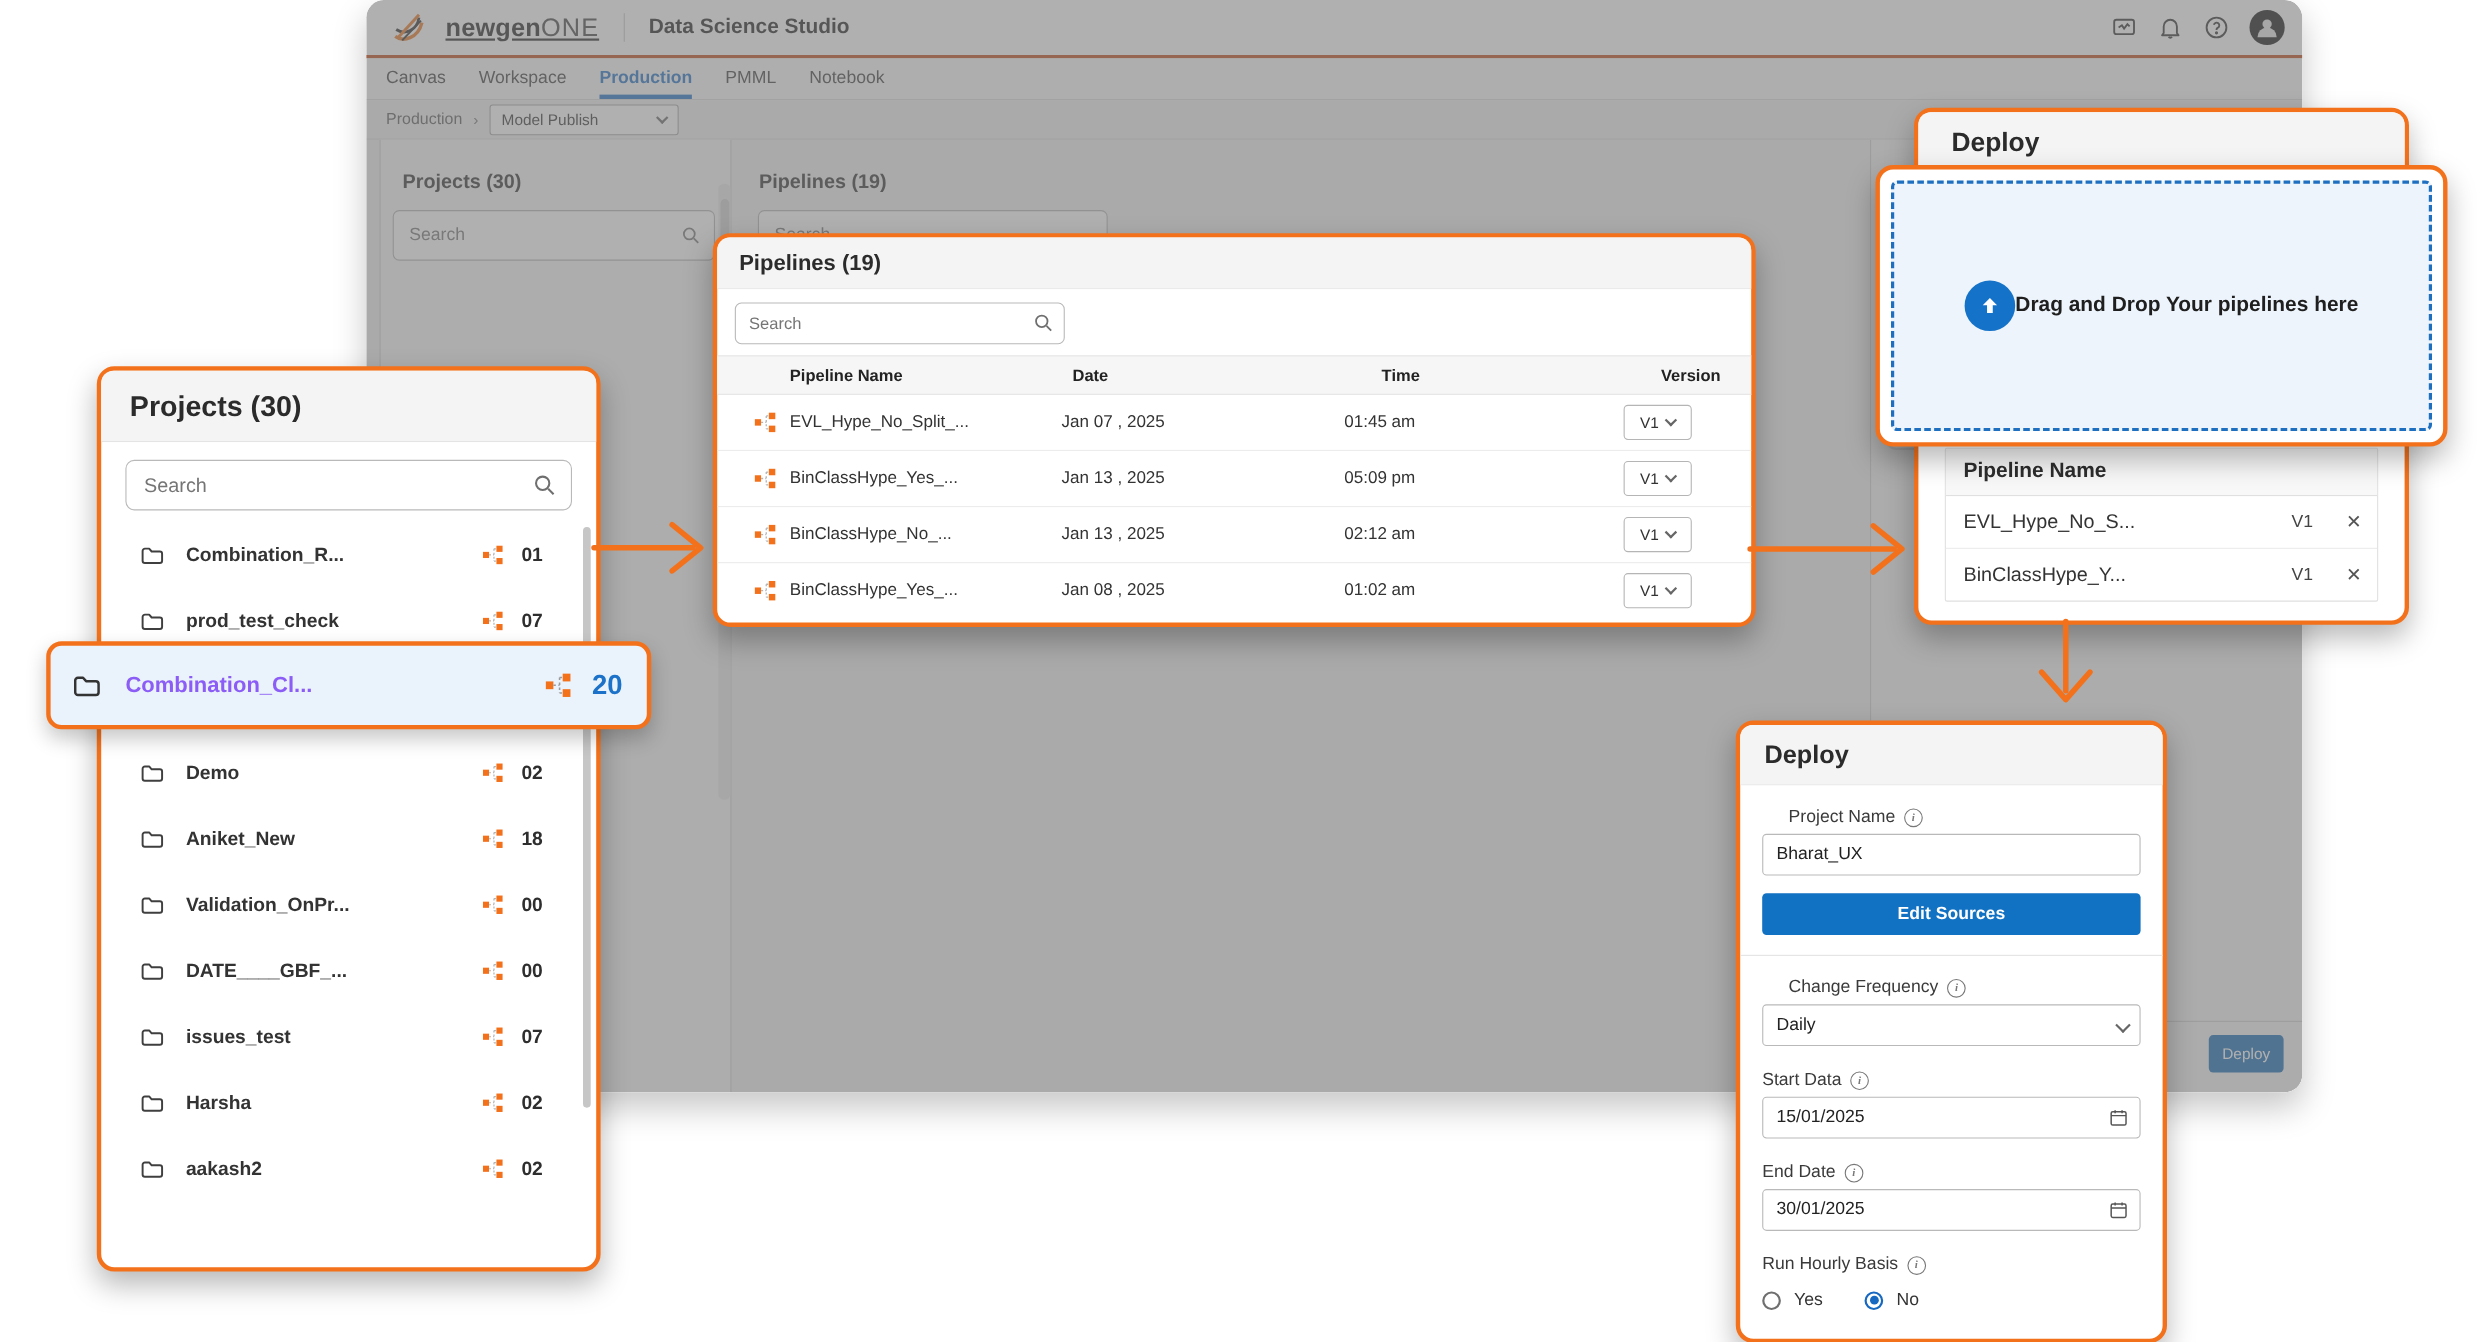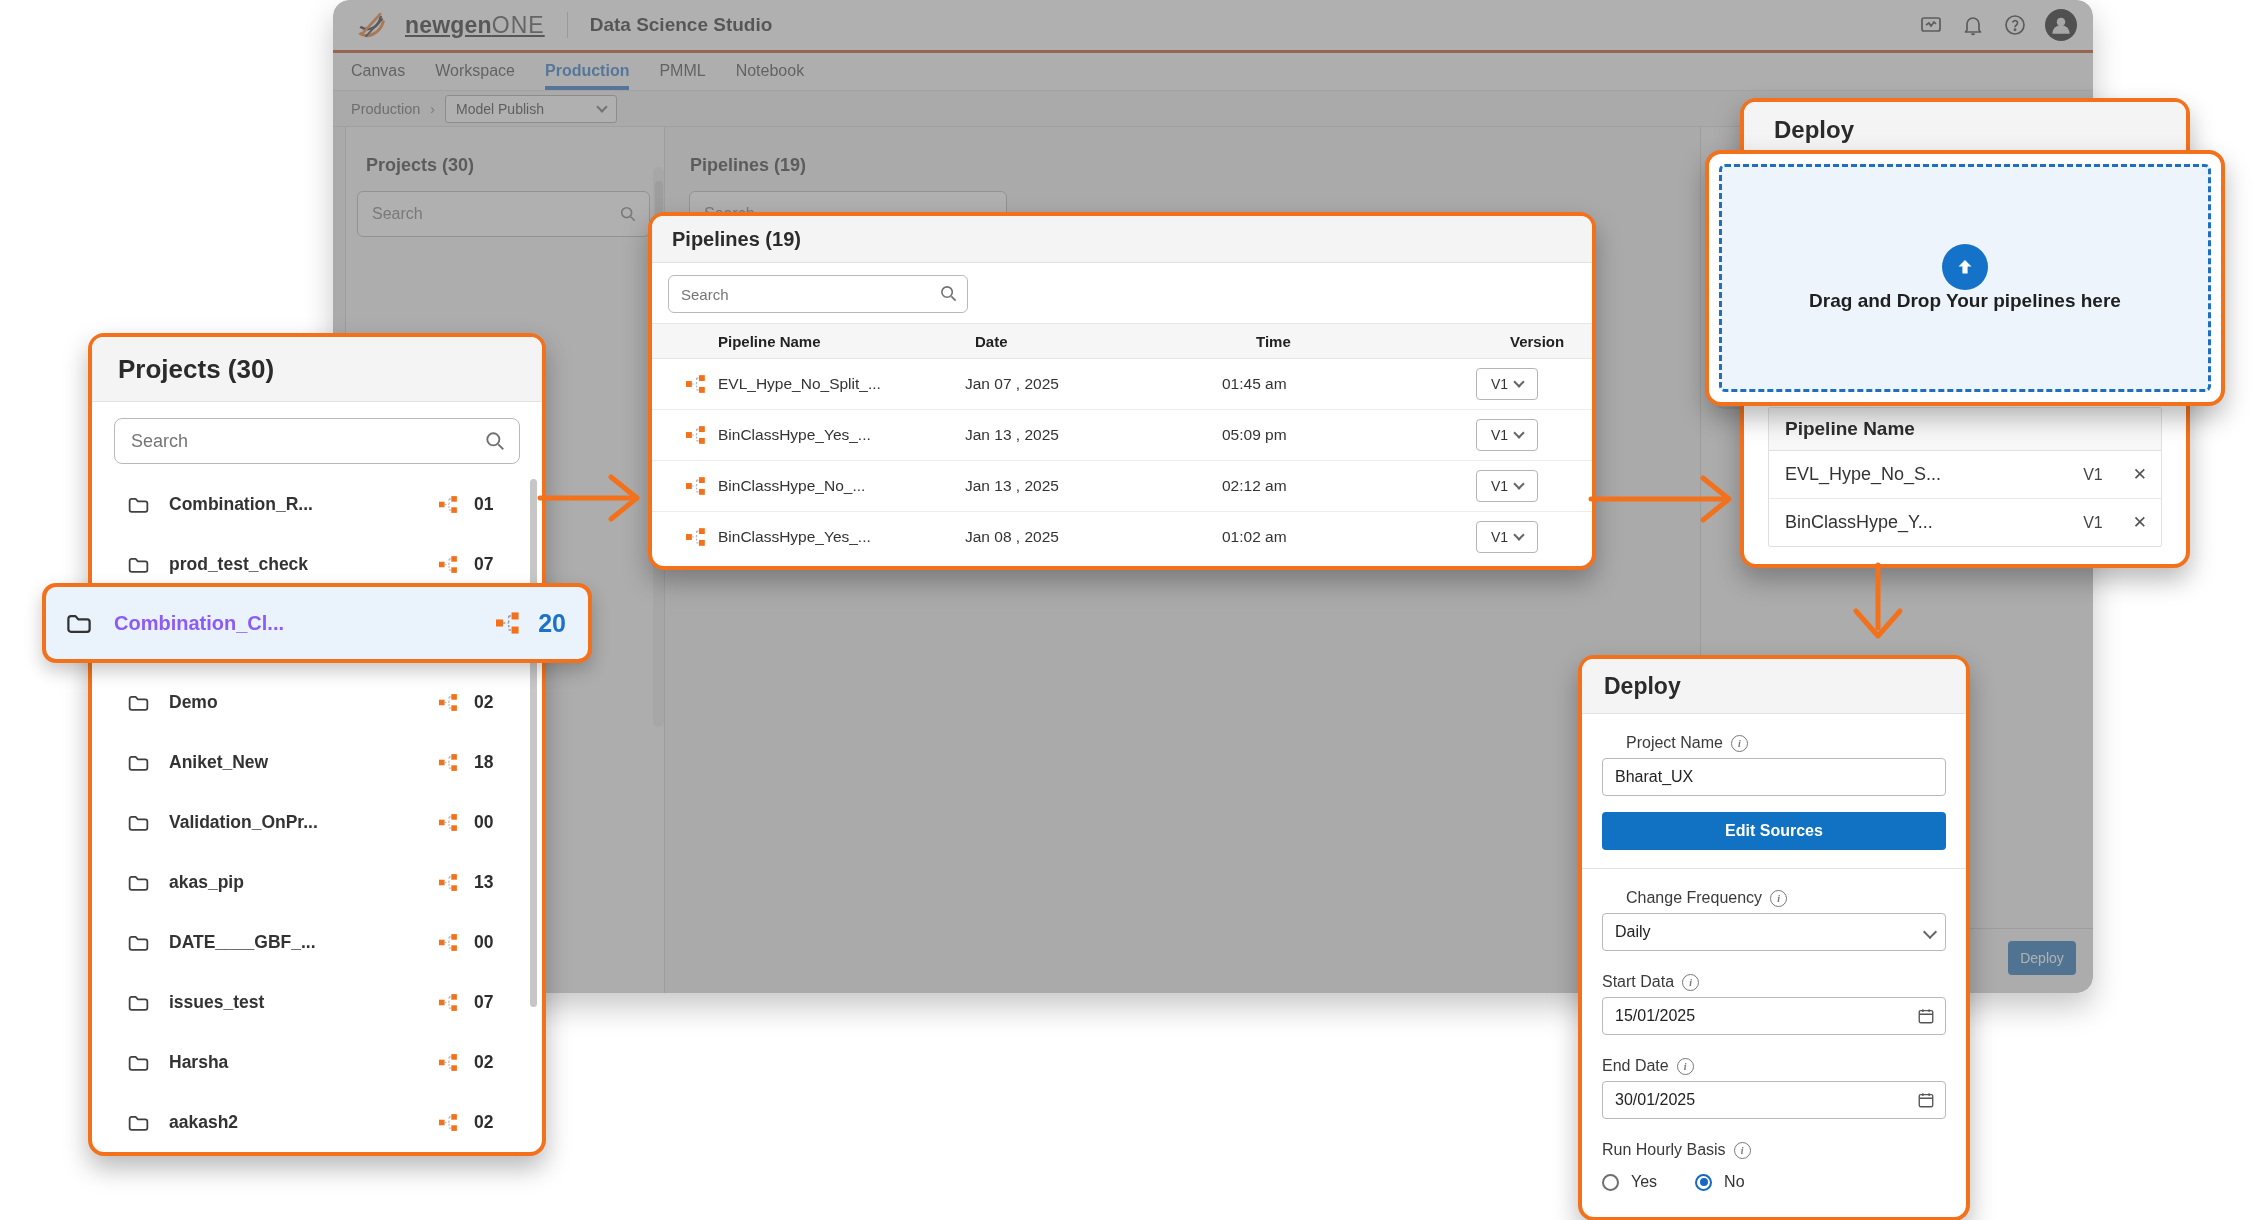--- a/index.html
+++ b/index.html
@@ -114,21 +114,21 @@
   .sp-row{height:47px;display:flex;align-items:center;padding-left:16px;font-size:18px;color:#333;
           border-bottom:1px solid #ebebeb;}
   .sp-row:last-child{border-bottom:0;}
   .sp-row .nm{flex:1;white-space:nowrap;overflow:hidden;}
   .sp-row .vv{font-size:16px;color:#444;margin-right:30px;}
   .x-icon{font-size:17px;color:#555;margin-right:14px;cursor:default;}
   .x-icon::before{content:"\2715";}
 
   .dropzone-popup{left:1705px;top:150px;width:512px;height:248px;z-index:12;}
   .dz-inner{position:absolute;inset:10px;border:3px dashed #1E6FC0;border-radius:6px;background:#EDF4FB;
-            display:flex;flex-direction:column;align-items:center;justify-content:center;}
+            display:flex;flex-direction:row;align-items:center;justify-content:center;}
   .dz-circle{width:46px;height:46px;border-radius:50%;background:#1472C8;display:flex;align-items:center;justify-content:center;}
   .dz-text{font-size:19px;font-weight:700;color:#1f1f1f;}
 
   
   .deploy-form{left:1578px;top:655px;width:384px;height:558px;z-index:11;}
   .deploy-form .popup-hd{height:54px;}
   .deploy-form .popup-hd .t{font-size:23px;font-weight:800;color:#2b2b2b;padding-left:22px;}
   .df-body{padding:0 20px;}
   .fe-label{display:flex;align-items:center;gap:8px;font-size:16px;color:#3a3a3a;}
   .info{width:15px;height:15px;border-radius:50%;border:1.3px solid #777;color:#777;font-size:10px;
@@ -324,33 +324,20 @@
             <path d="M5 8.5 H9 M9 3.5 V13.5 M9 3.5 H11 M9 13.5 H11" stroke="#b3b3b3" stroke-width="1" stroke-dasharray="1.6 1.6" fill="none"></path>
             <rect x="11" y="1" width="5" height="5" fill="#F3711B"></rect>
             <rect x="11" y="11" width="5" height="5" fill="#F3711B"></rect>
           </svg>
         <span class="cnt">00</span>
       </div>
       <div class="proj-row">
         <svg width="25" height="25" viewBox="0 0 24 24" fill="none" stroke="#3f3f3f" stroke-width="1.7">
             <path d="M3.5 8.5 C3.5 7.4 4.4 6.5 5.5 6.5 H9.2 L11.4 9 H18.5 C19.6 9 20.5 9.9 20.5 11 V17 C20.5 18.1 19.6 19 18.5 19 H5.5 C4.4 19 3.5 18.1 3.5 17 Z" stroke-linejoin="round"></path>
           </svg>
-        <span class="name">akas_pip</span>
-        <svg width="19" height="19" viewBox="0 0 17 17">
-            <rect x="0" y="6" width="5" height="5" fill="#F3711B"></rect>
-            <path d="M5 8.5 H9 M9 3.5 V13.5 M9 3.5 H11 M9 13.5 H11" stroke="#b3b3b3" stroke-width="1" stroke-dasharray="1.6 1.6" fill="none"></path>
-            <rect x="11" y="1" width="5" height="5" fill="#F3711B"></rect>
-            <rect x="11" y="11" width="5" height="5" fill="#F3711B"></rect>
-          </svg>
-        <span class="cnt">13</span>
-      </div>
-      <div class="proj-row">
-        <svg width="25" height="25" viewBox="0 0 24 24" fill="none" stroke="#3f3f3f" stroke-width="1.7">
-            <path d="M3.5 8.5 C3.5 7.4 4.4 6.5 5.5 6.5 H9.2 L11.4 9 H18.5 C19.6 9 20.5 9.9 20.5 11 V17 C20.5 18.1 19.6 19 18.5 19 H5.5 C4.4 19 3.5 18.1 3.5 17 Z" stroke-linejoin="round"></path>
-          </svg>
         <span class="name">DATE____GBF_...</span>
         <svg width="19" height="19" viewBox="0 0 17 17">
             <rect x="0" y="6" width="5" height="5" fill="#F3711B"></rect>
             <path d="M5 8.5 H9 M9 3.5 V13.5 M9 3.5 H11 M9 13.5 H11" stroke="#b3b3b3" stroke-width="1" stroke-dasharray="1.6 1.6" fill="none"></path>
             <rect x="11" y="1" width="5" height="5" fill="#F3711B"></rect>
             <rect x="11" y="11" width="5" height="5" fill="#F3711B"></rect>
           </svg>
         <span class="cnt">00</span>
       </div>
       <div class="proj-row">

